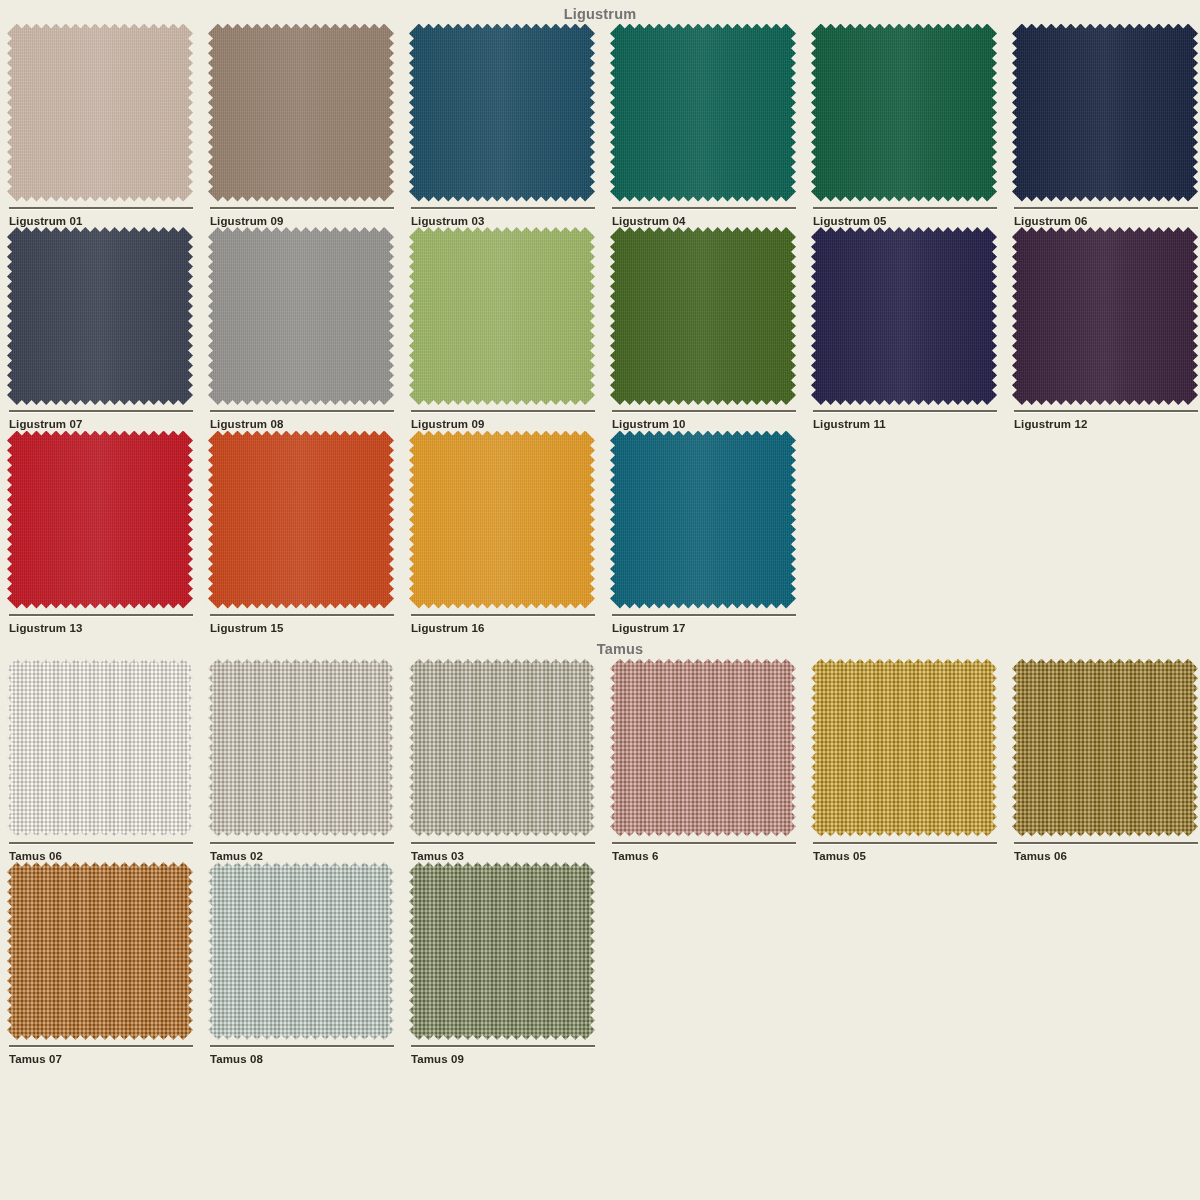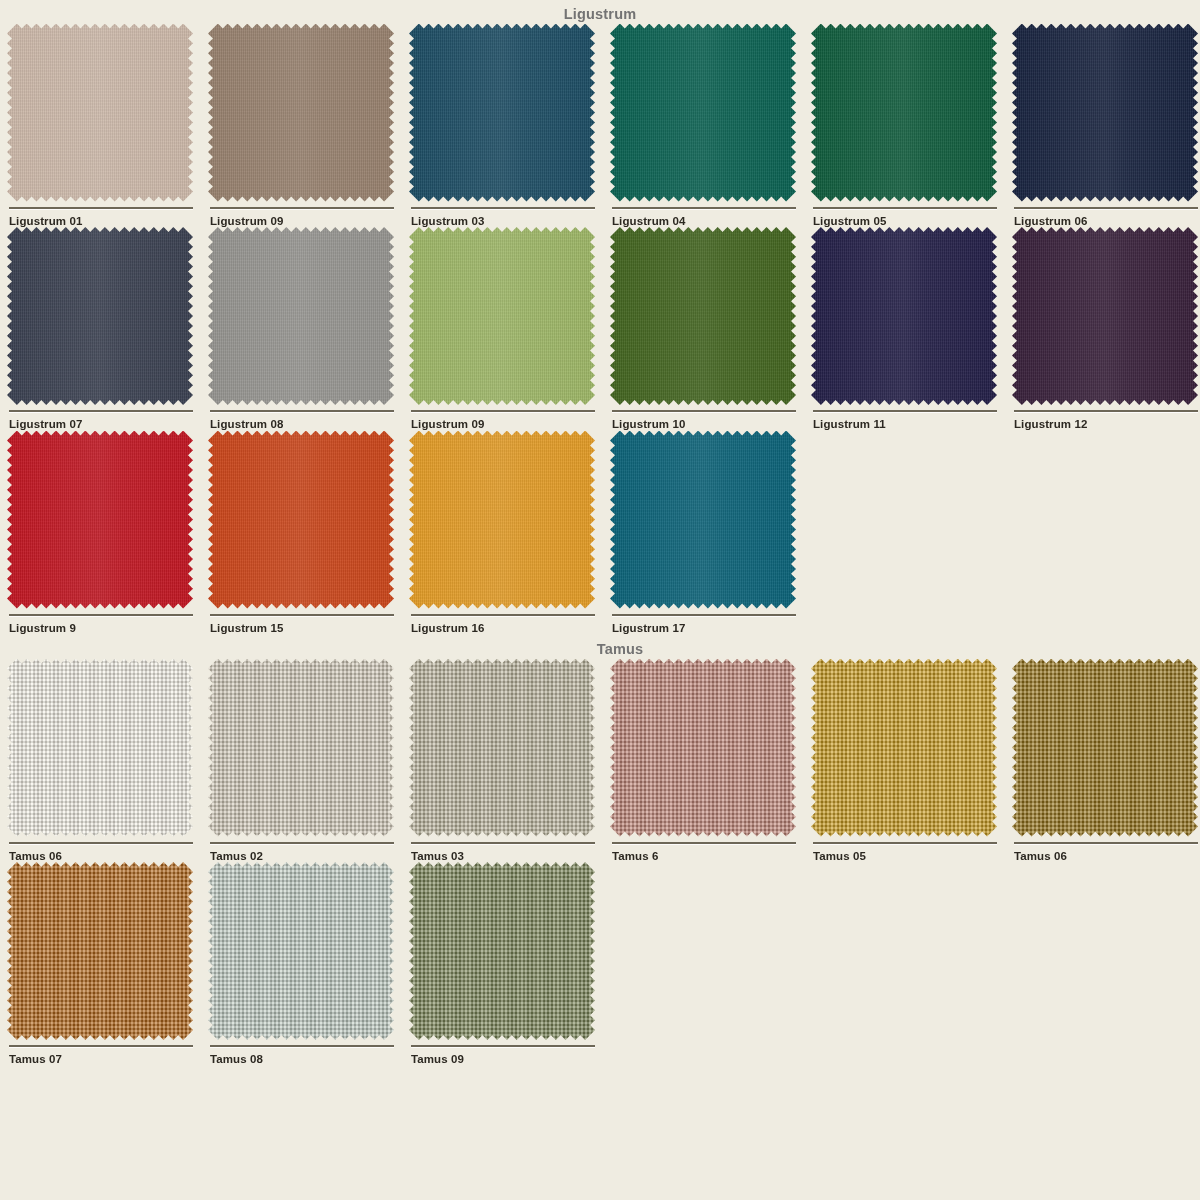--- a/index.html
+++ b/index.html
@@ -226,21 +226,21 @@
           <div class="chip-rule"></div>
           <div class="chip-label">Ligustrum 12</div>
         </div>
       </div>
       <div class="swatch-row">
         <div class="swatch-cell">
           <div class="chip-wrap">
             <div class="chip velvet" style="background-color: rgb(191, 22, 34);"></div>
           </div>
           <div class="chip-rule"></div>
-          <div class="chip-label">Ligustrum 9</div>
+          <div class="chip-label">Ligustrum 13</div>
         </div>
         <div class="swatch-cell">
           <div class="chip-wrap">
             <div class="chip velvet" style="background-color: rgb(201, 69, 26);"></div>
           </div>
           <div class="chip-rule"></div>
           <div class="chip-label">Ligustrum 15</div>
         </div>
         <div class="swatch-cell">
           <div class="chip-wrap">

